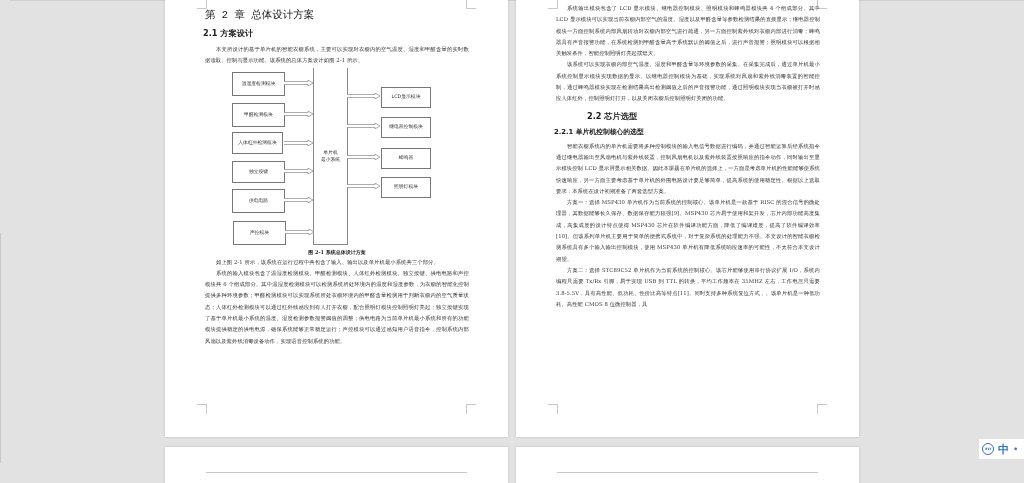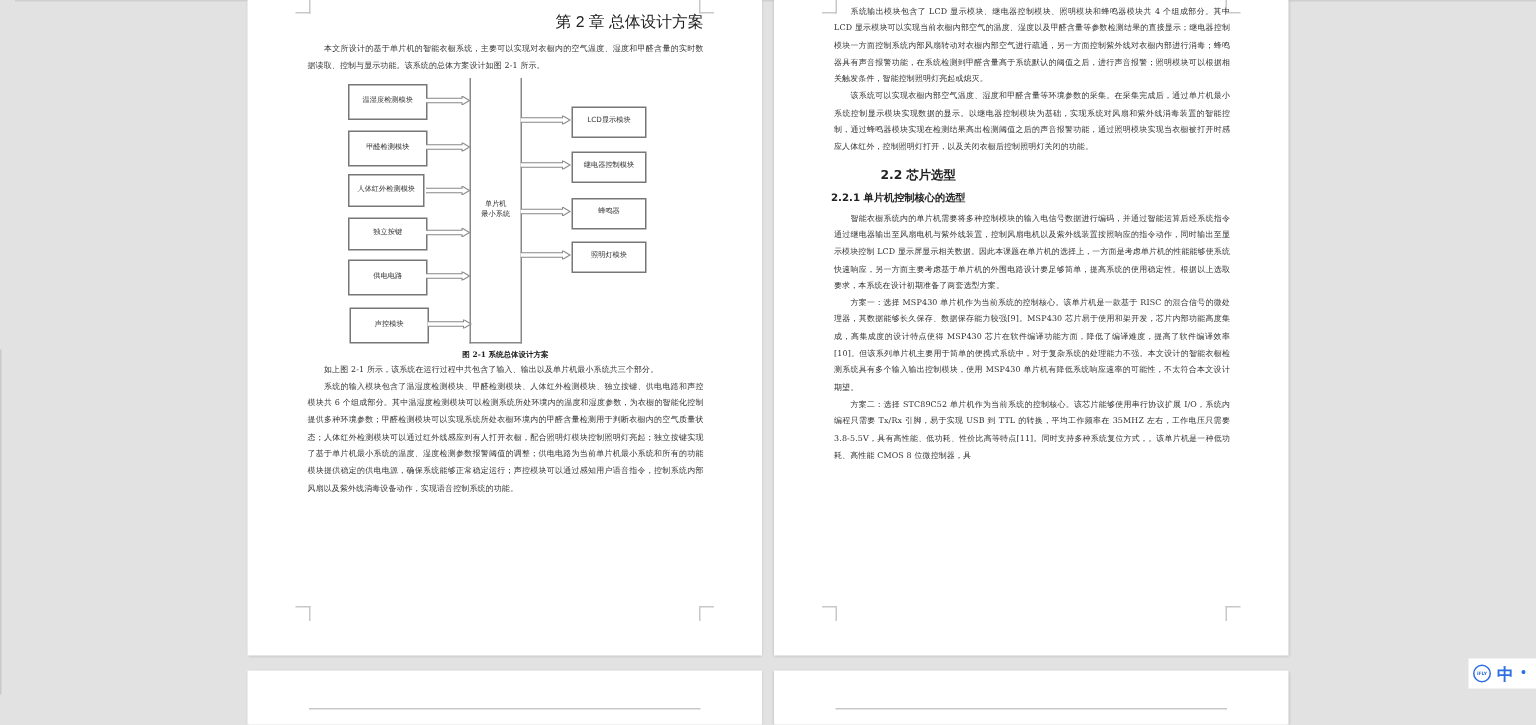--- a/index.html
+++ b/index.html
@@ -11,21 +11,21 @@
   #pageR{left:516px;top:0;width:343px;height:437px;}
   #pageL2{left:165px;top:447px;width:343px;height:40px;}
   #pageR2{left:516px;top:447px;width:343px;height:40px;}
   .crn{position:absolute;width:9px;height:9px;border-color:#c8c8c8;border-style:solid;border-width:0;}
   .c-tl{border-right-width:1px;border-bottom-width:1px;}
   .c-tr{border-left-width:1px;border-bottom-width:1px;}
   .c-bl{border-right-width:1px;border-top-width:1px;}
   .c-br{border-left-width:1px;border-top-width:1px;}
   .hdrline{position:absolute;left:41px;right:41px;top:25px;height:1px;background:#c8c8c8;}
   .content{position:absolute;left:40px;top:6px;width:264px;font-family:"DejaVu Serif",serif;}
-  .chap{text-align:right;font-size:10.5px;font-family:Liberation Sans, sans-serif;margin:2px 0 6px 0;}
+  .chap{text-align:left;font-size:10.5px;font-family:Liberation Mono, monospace;margin:2px 0 6px 0;}
   .h2{font-size:8.2px;font-weight:bold;font-family:"DejaVu Sans",sans-serif;margin:3px 0 5px -2px;}
   .h3{font-size:6.8px;font-weight:bold;font-family:"DejaVu Sans",sans-serif;margin:4px 0 4px -2px;}
   .p{font-size:5.3px;line-height:11.3px;text-indent:11px;text-align:justify;margin:0;letter-spacing:0.1px;color:#333;}
   .caption{text-align:center;font-size:5px;font-weight:bold;margin:3px 0 2px 0;}
   
   .diagram{position:relative;width:264px;height:178px;margin:1px 0 0 0;}
   .bx{position:absolute;border:1px solid #777;background:#fff;font-size:4.8px;display:flex;align-items:center;justify-content:center;text-align:center;line-height:6px;color:#333;font-family:"DejaVu Sans",sans-serif;}
   .arrow{position:absolute;height:5px;}
   .arrow svg{display:block;}
   .core{position:absolute;left:108px;top:0;width:33px;height:176px;border-left:1px solid #888;border-right:1px solid #888;border-bottom:1px solid #888;display:flex;align-items:center;justify-content:center;font-size:4.8px;text-align:center;line-height:7px;color:#333;}
@@ -41,20 +41,21 @@
 <div class="leftbar"></div>
 
 <div class="page" id="pageL">
   <div class="crn c-tl" style="left:32px;top:-1px;"></div>
   <div class="crn c-tr" style="right:32px;top:-1px;"></div>
   <div class="crn c-bl" style="left:32px;top:404px;transform:scaleY(1);border-top-width:1px;border-right-width:1px;border-bottom-width:0;"></div>
   <div class="crn c-br" style="right:32px;top:404px;"></div>
 
   <div class="content">
     <div class="chap">第 2 章  总体设计方案</div>
+    <div class="h2">2.1  方案设计</div>
     <p class="p">本文所设计的基于单片机的智能衣橱系统，主要可以实现对衣橱内的空气温度、湿度和甲醛含量的实时数据读取、控制与显示功能。该系统的总体方案设计如图 2-1 所示。</p>
 
     <div class="diagram">
       <div class="bx" style="left:27px;top:4px;width:51px;height:22px;">温湿度检测模块</div>
       <div class="bx" style="left:27px;top:35px;width:51px;height:22px;">甲醛检测模块</div>
       <div class="bx" style="left:27px;top:64px;width:51px;height:22px;padding:0 2px;box-sizing:border-box;">人体红外检测模块</div>
       <div class="bx" style="left:27px;top:93px;width:51px;height:20px;">独立按键</div>
       <div class="bx" style="left:27px;top:121px;width:51px;height:22px;">供电电路</div>
       <div class="bx" style="left:28px;top:153px;width:51px;height:22px;">声控模块</div>
 

